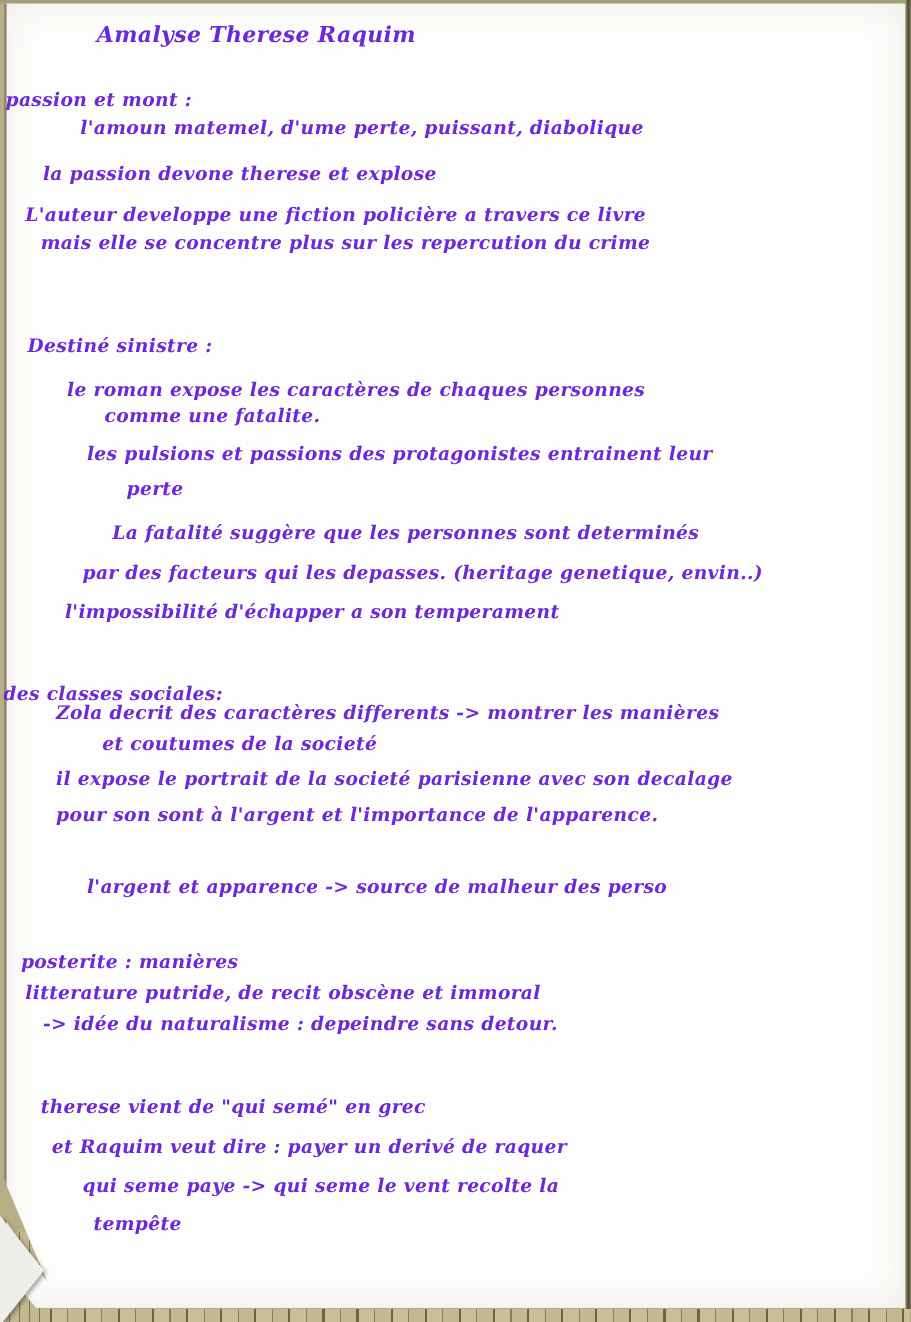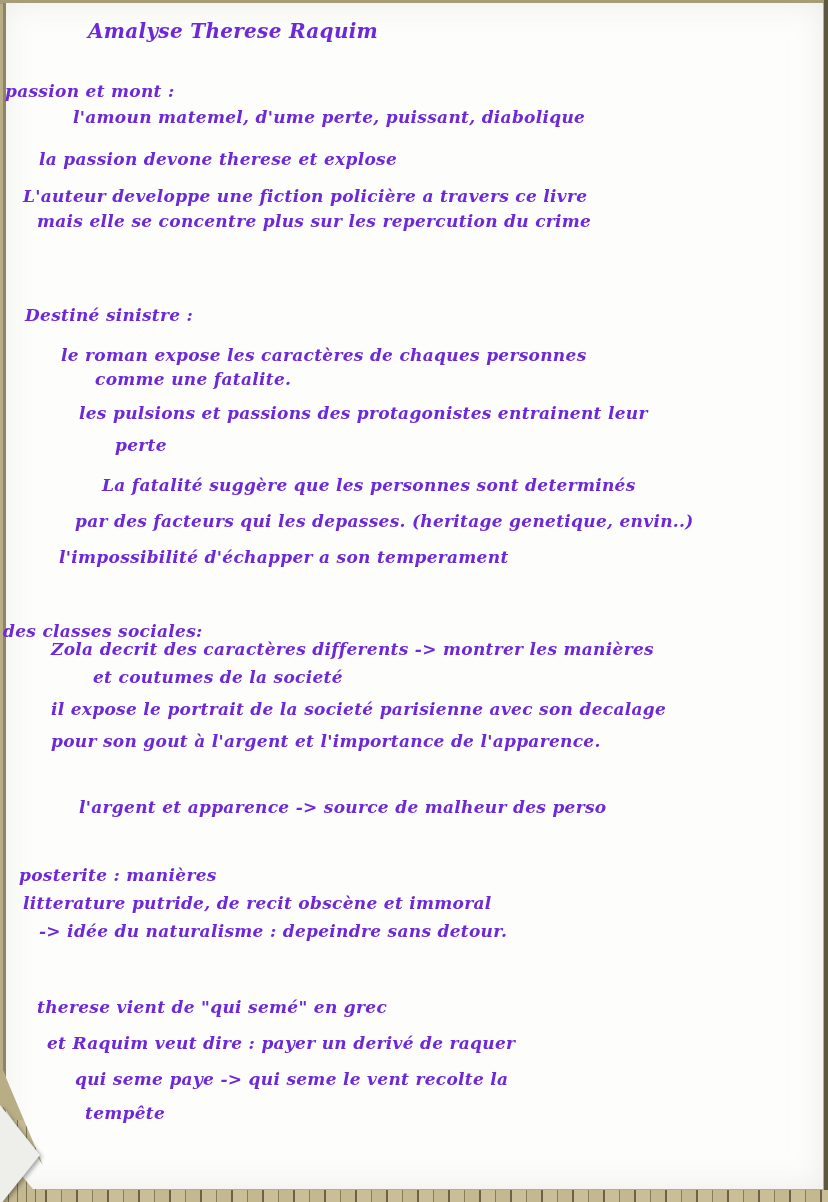--- a/index.html
+++ b/index.html
@@ -79,21 +79,21 @@
   <div class="line" style="left:76px; top:400px;">les pulsions et passions des protagonistes entrainent leur</div>
   <div class="line" style="left:112px; top:432px;">perte</div>
   <div class="line" style="left:56px; top:472px;margin-left:43px;">La fatalité suggère que les personnes sont determinés</div>
   <div class="line" style="left:72px; top:508px;">par des facteurs qui les depasses. (heritage genetique, envin..)</div>
   <div class="line" style="left:56px; top:544px;">l'impossibilité d'échapper a son temperament</div>
 
   <div class="line heading" style="left:0px; top:618px;">des classes sociales:</div>
   <div class="line" style="left:48px; top:636px;">Zola decrit des caractères differents -&gt; montrer les manières</div>
   <div class="line" style="left:62px; top:664px;margin-left:28px;">et coutumes de la societé</div>
   <div class="line" style="left:48px; top:696px;">il expose le portrait de la societé parisienne avec son decalage</div>
-  <div class="line" style="left:48px; top:728px;">pour son gout à l'argent et l'importance de l'apparence.</div>
+  <div class="line" style="left:48px; top:728px;">pour son sont à l'argent et l'importance de l'apparence.</div>
   <div class="line" style="left:76px; top:794px;">l'argent et apparence -&gt; source de malheur des perso</div>
 
   <div class="line heading" style="left:16px; top:862px;">posterite : manières</div>
   <div class="line" style="left:20px; top:890px;">litterature putride, de recit obscène et immoral</div>
   <div class="line" style="left:36px; top:918px;">-&gt; idée du naturalisme : depeindre sans detour.</div>
 
   <div class="line" style="left:34px; top:994px;">therese vient de "qui semé" en grec</div>
   <div class="line" style="left:44px; top:1030px;">et Raquim veut dire : payer un derivé de raquer</div>
   <div class="line" style="left:72px; top:1066px;">qui seme paye -&gt; qui seme le vent recolte la</div>
   <div class="line" style="left:82px; top:1100px;">tempête</div>

